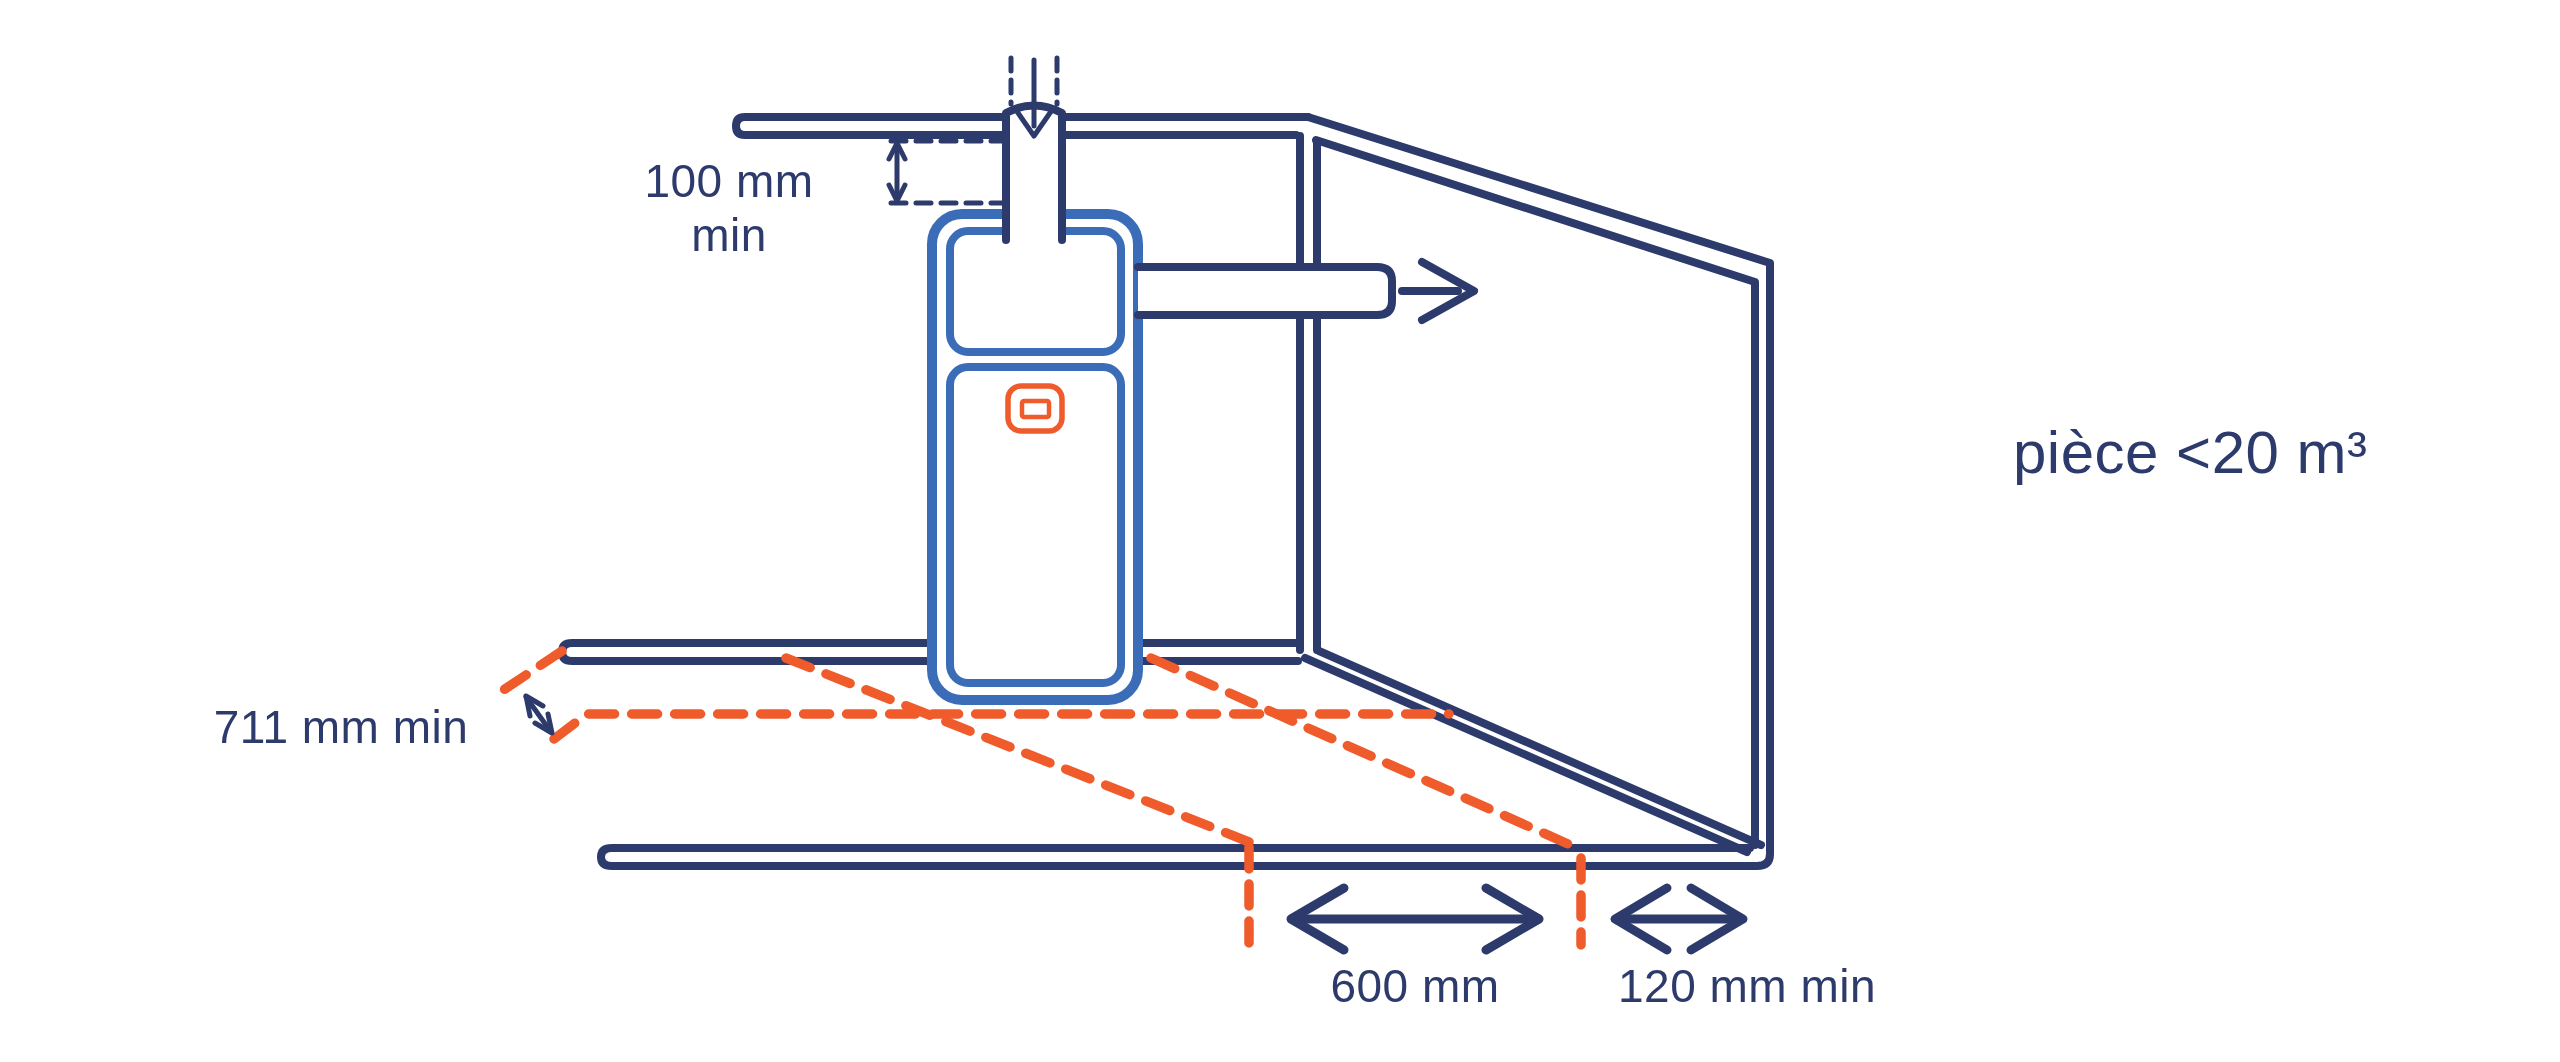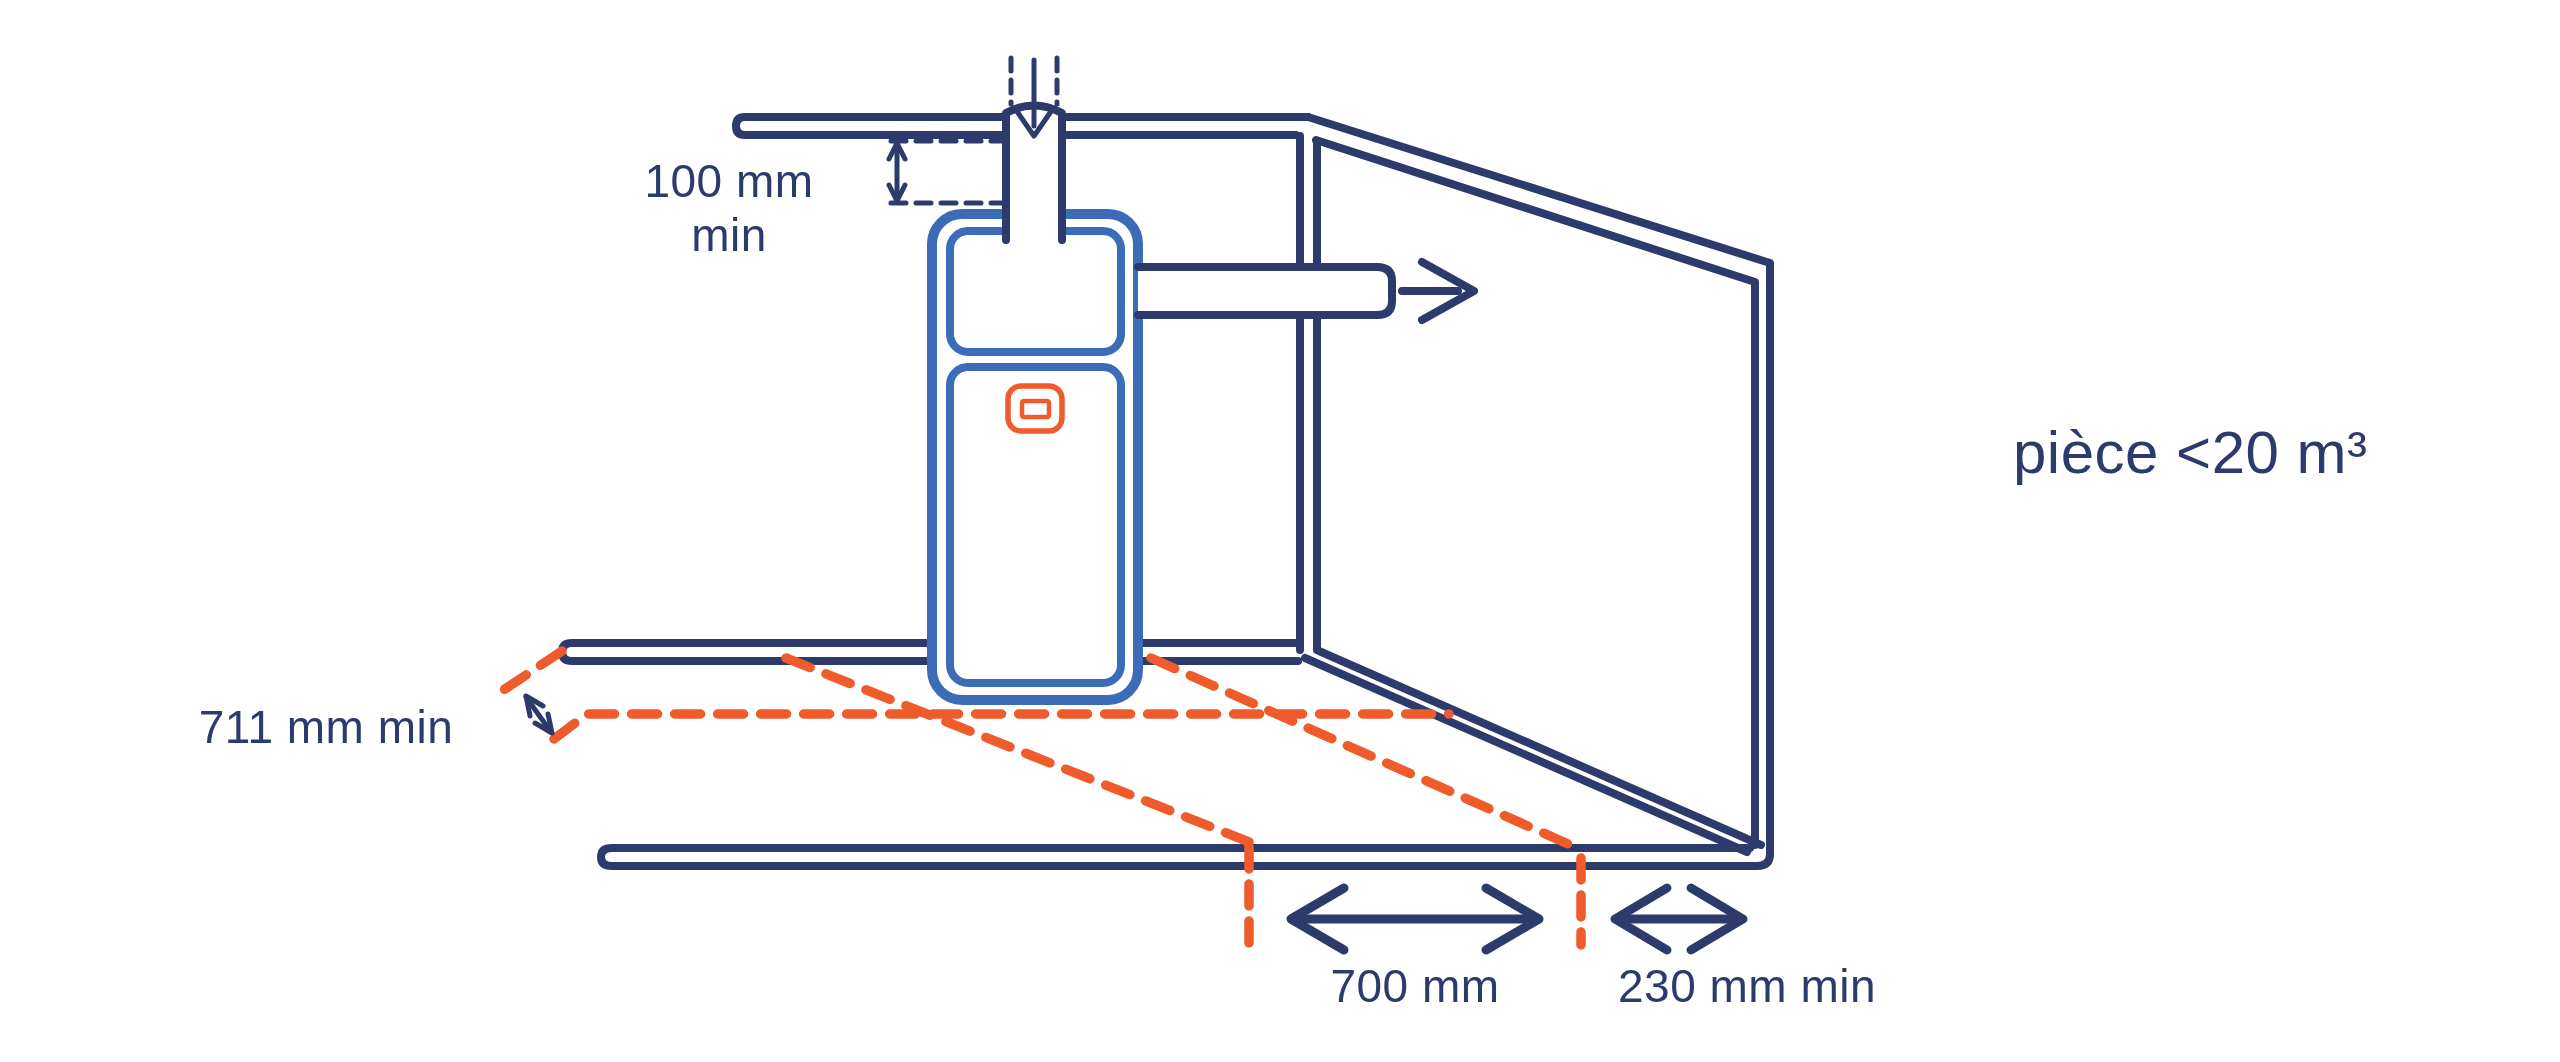--- a/index.html
+++ b/index.html
@@ -122,21 +122,21 @@
       <path class="navy" stroke-width="9" d="M1691,888 L1743,919 L1691,950"></path>
     </g>
 
   </svg>
 
   <div class="lbl" style="left:729px;top:208px;">
     <div>100 mm</div>
     <div>min</div>
   </div>
 
-  <div class="lbl" style="left:326px;top:727px;">711 mm min</div>
+  <div class="lbl" style="left:341px;top:727px;">711 mm min</div>
 
-  <div class="lbl" style="left:1415px;top:986px;">700 mm</div>
+  <div class="lbl" style="left:1415px;top:986px;">600 mm</div>
 
-  <div class="lbl" style="left:1747px;top:986px;">230 mm min</div>
+  <div class="lbl" style="left:1747px;top:986px;">120 mm min</div>
 
   <div class="lbl lbl-left lbl-room" style="left:2013px;top:453px;">pièce &lt;20 m³</div>
 
 </div>
 
 </body></html>

